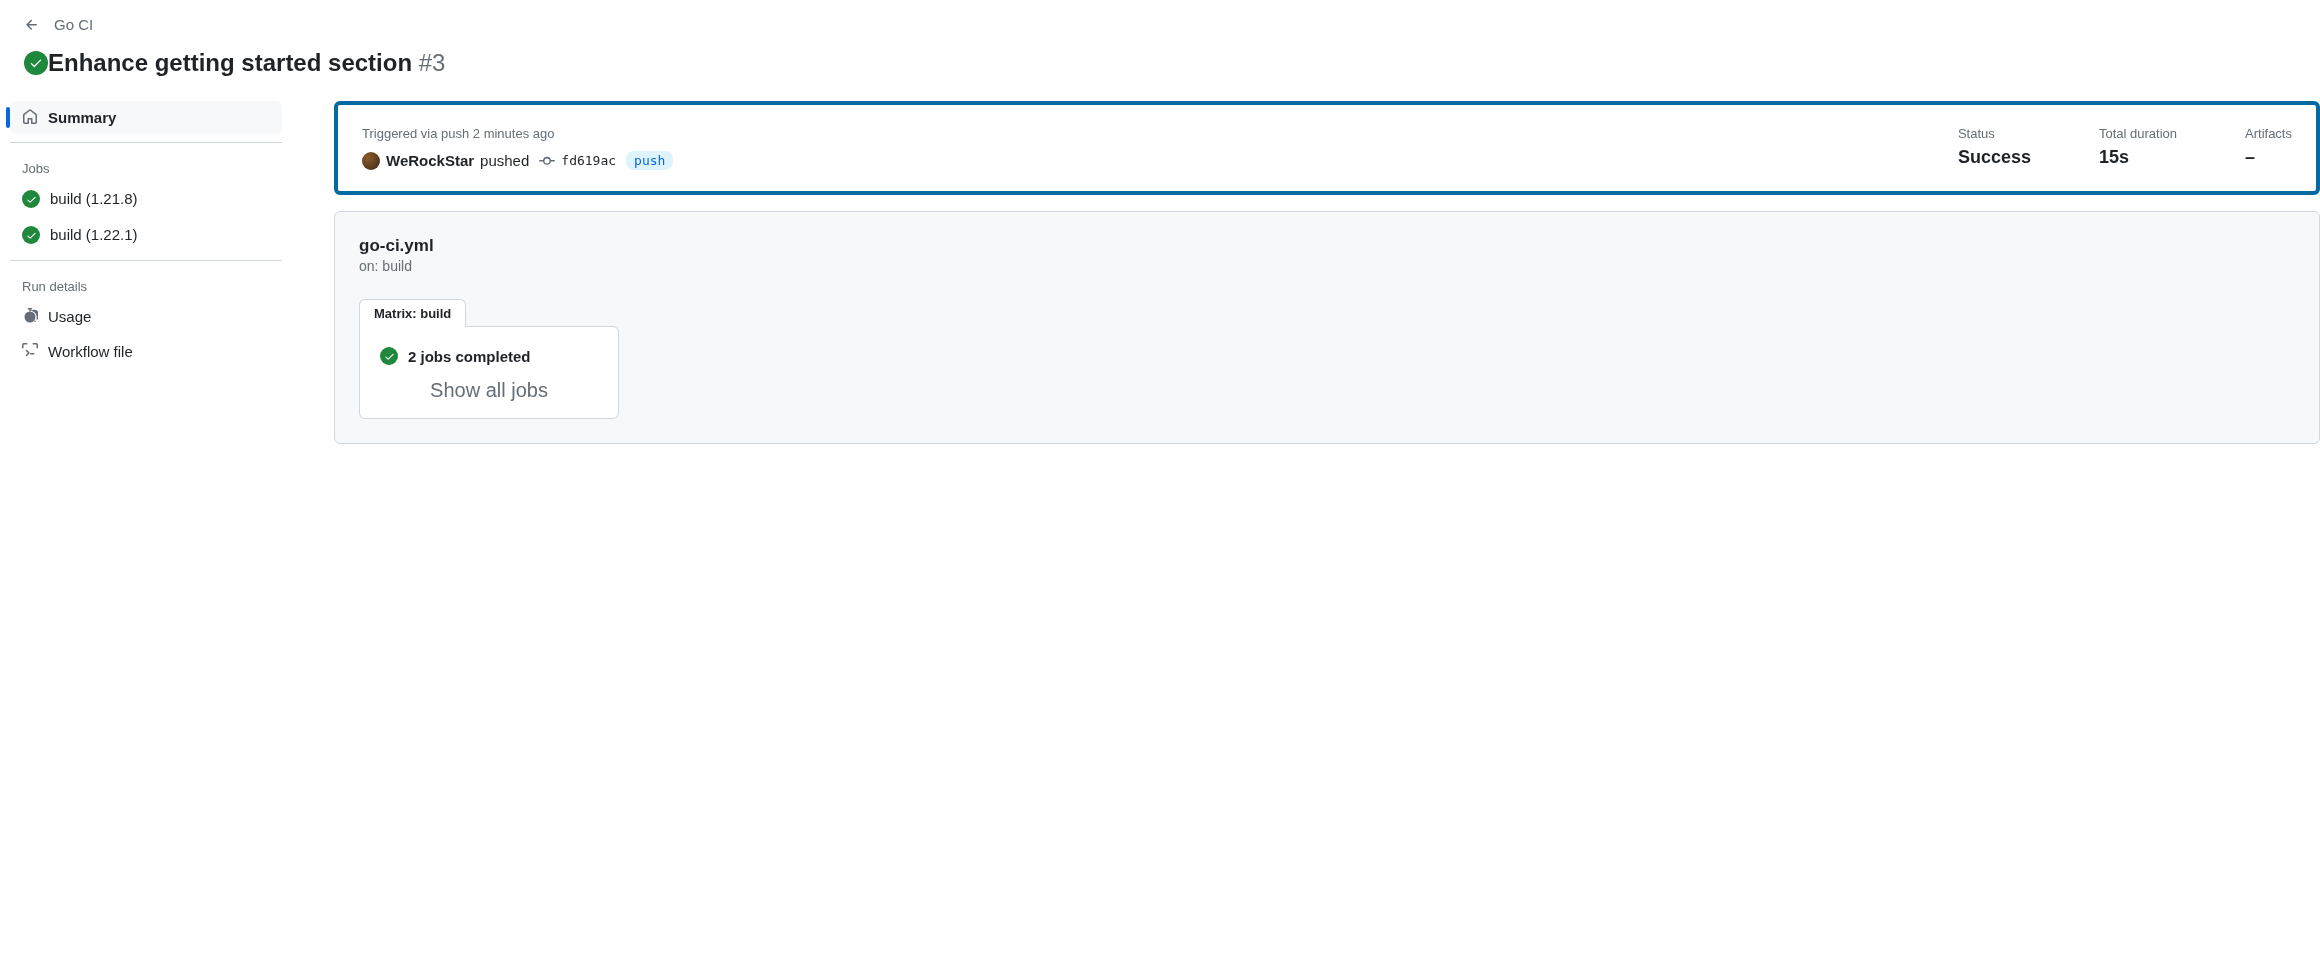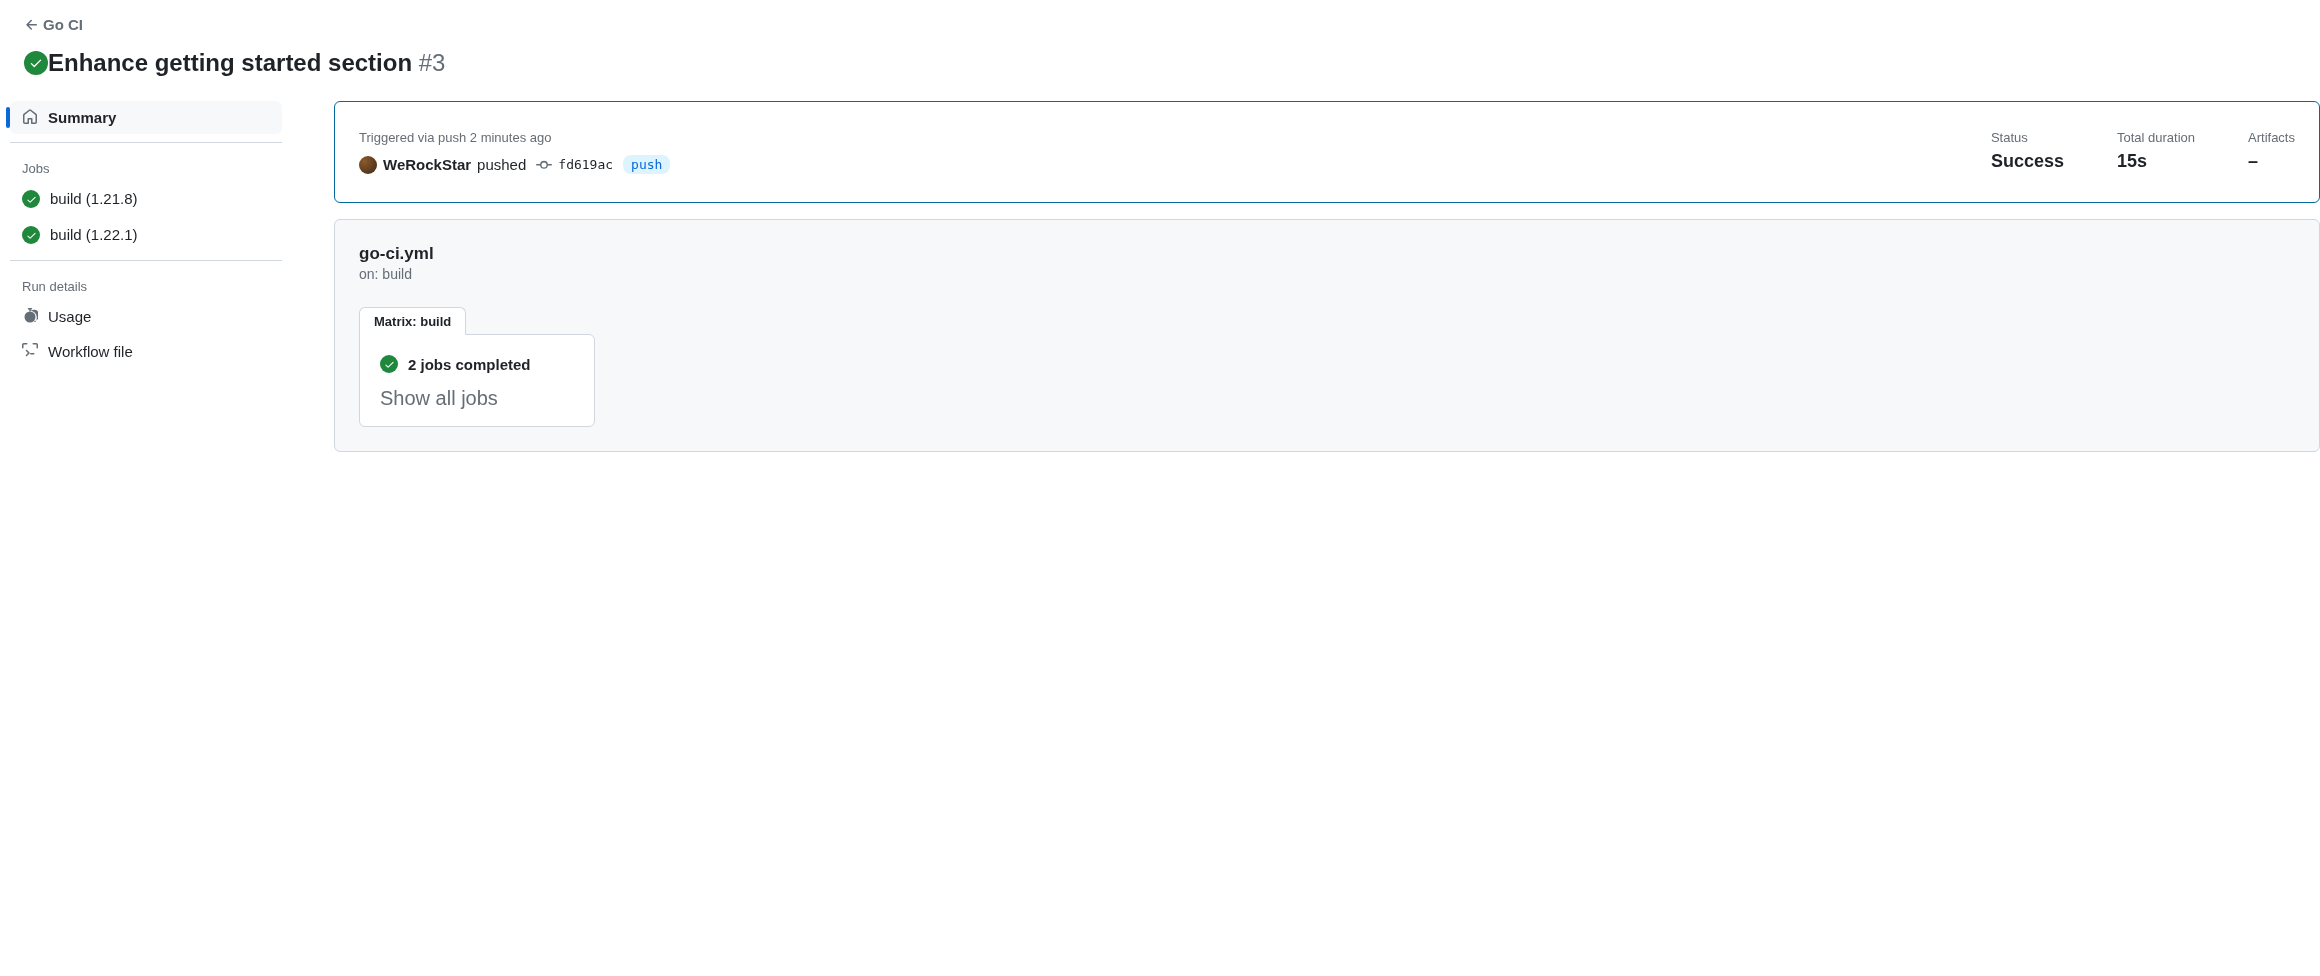--- a/index.html
+++ b/index.html
@@ -12,23 +12,22 @@
   background: #ffffff;
   color: #1f2328;
   font-size: 14px;
 }
 .page {
   padding: 16px 0 0 0;
 }
 .breadcrumb {
   display: flex;
   align-items: center;
-  gap: 3px;
+  gap: 14px;
   padding: 0 24px 12px 24px;
-  font-weight: bold;
 }
 .back-arrow {
   color: #656d76;
   display: inline-flex;
 }
 .breadcrumb-text {
   font-size: 15px;
   color: #656d76;
 }
 .title-row {
@@ -113,25 +112,25 @@
   display: inline-flex;
   align-items: center;
   justify-content: center;
   flex-shrink: 0;
 }
 .side-check svg { fill: #fff; }
 .main {
   flex: 1;
 }
 .summary-card {
-  border: 1px solid #0369a1;
+  border: 4px solid #0369a1;
   border-radius: 6px;
-  padding: 28px 24px;
-  display: flex;
-  gap: 53px;
+  padding: 21px 24px;
+  display: flex;
+  gap: 68px;
 }
 .summary-col {
   display: flex;
   flex-direction: column;
   gap: 6px;
 }
 .summary-col.first { flex: 1; }
 .summary-label {
   color: #656d76;
   font-size: 13px;
@@ -204,22 +203,23 @@
   font-size: 13px;
   font-weight: 600;
   display: inline-block;
   position: relative;
   top: 1px;
 }
 .matrix-card {
   background: #ffffff;
   border: 1px solid #d0d7de;
   border-radius: 0 6px 6px 6px;
-  width: 236px;
+  width: 260px;
   padding: 20px 20px 16px 20px;
+  text-align: center;
 }
 .matrix-status {
   display: flex;
   align-items: center;
   gap: 10px;
   font-size: 15px;
   font-weight: 600;
   margin-bottom: 14px;
 }
 .matrix-check {

